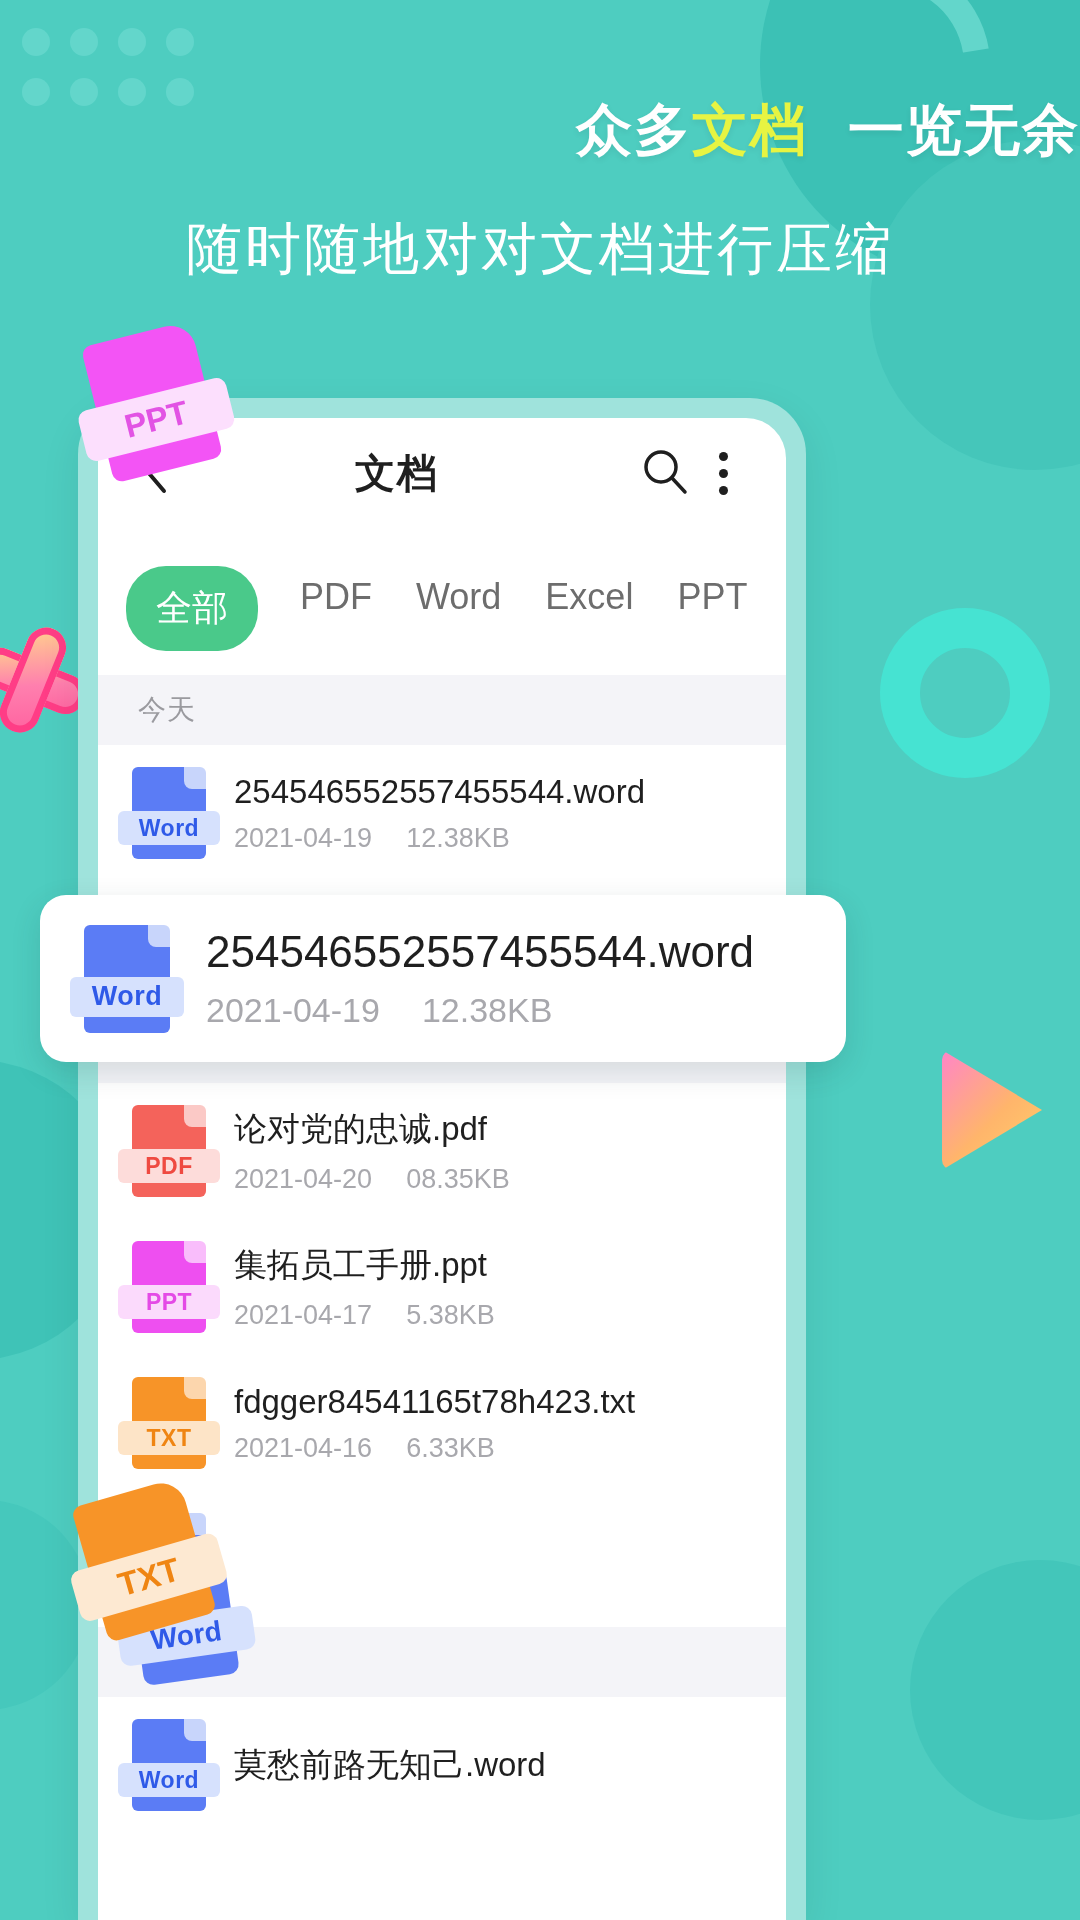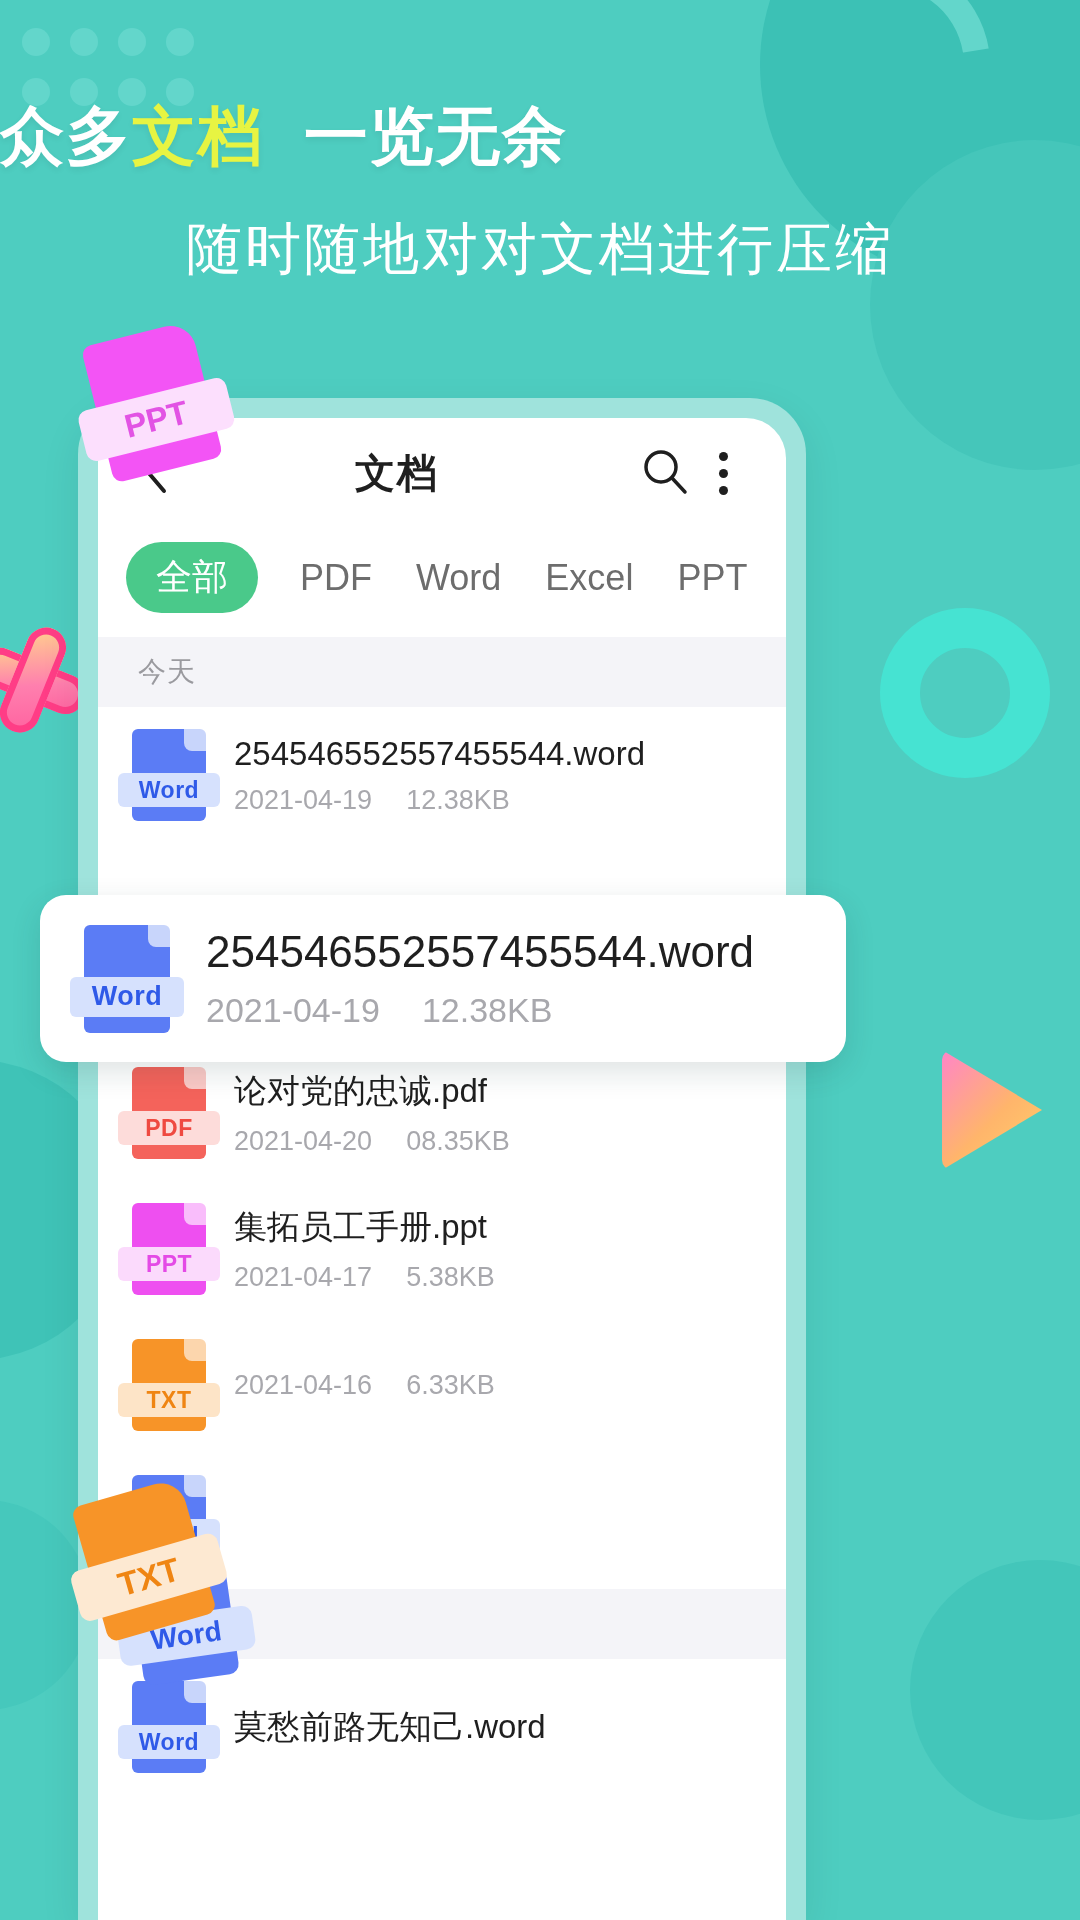--- a/index.html
+++ b/index.html
@@ -103,23 +103,23 @@
     right: 38px; top: 1050px;
     width: 100px; height: 120px;
     background: linear-gradient(135deg, #ff85c8 0%, #ffb56b 55%, #ffd06a 100%);
     clip-path: polygon(0% 0%, 100% 50%, 0% 100%);
     border-radius: 10px;
   }
 
   
   .headline {
     position: absolute;
-    left: 0; right: 0; top: 93px;
-    text-align: left;
-    font-size: 64px;
+    left: 18px; right: 0; top: 93px;
+    text-align: right;
+    font-size: 56px;
     font-weight: bold;
     color: #ffffff;
     letter-spacing: 2px;
     white-space: nowrap;
     text-shadow: 0 3px 6px rgba(0,0,0,0.07);
   }
   .headline .hl-yellow { color: #e7f442; }
   .headline .gap { display: inline-block; width: 40px; }
 
   .subhead {
@@ -192,22 +192,23 @@
   .tab {
     font-size: 36px;
     color: #6d6d6d;
     padding: 4px 2px;
     cursor: pointer;
   }
   .tab.active {
     background: #4ac98a;
     color: #ffffff;
     border-radius: 40px;
-    padding: 11px 30px;
+    padding: 18px 30px;
     font-weight: normal;
+    margin-top: 24px;
   }
 
   
   .sec-head {
     background: #f4f4f8;
     padding: 16px 40px;
     font-size: 28px;
     color: #9a9a9f;
     letter-spacing: 1px;
   }
@@ -425,20 +426,21 @@
     </div>
   </div>
 
   <div class="file-row">
     <div class="ficon txt">
       <div class="sheet"></div>
         <div class="fold"></div>
       <div class="band">TXT</div>
     </div>
     <div class="file-meta">
+      <div class="file-name">fdgger84541165t78h423.txt</div>
       <div class="file-sub">
         <span>2021-04-16</span>
         <span>6.33KB</span>
       </div>
     </div>
   </div>
 
   <div class="file-row">
     <div class="ficon word">
       <div class="sheet"></div>

